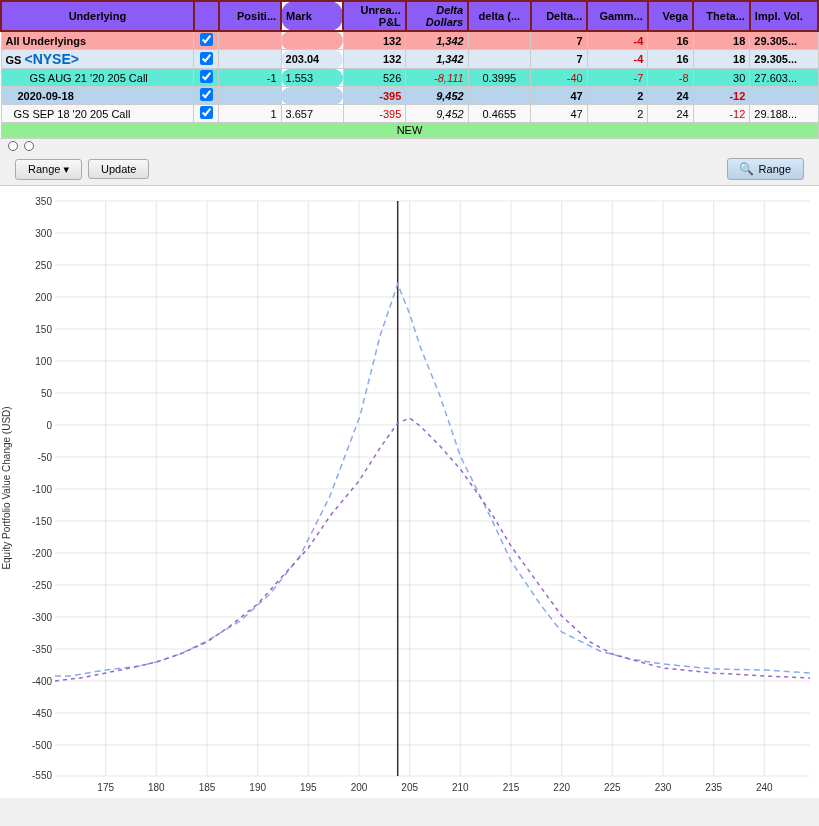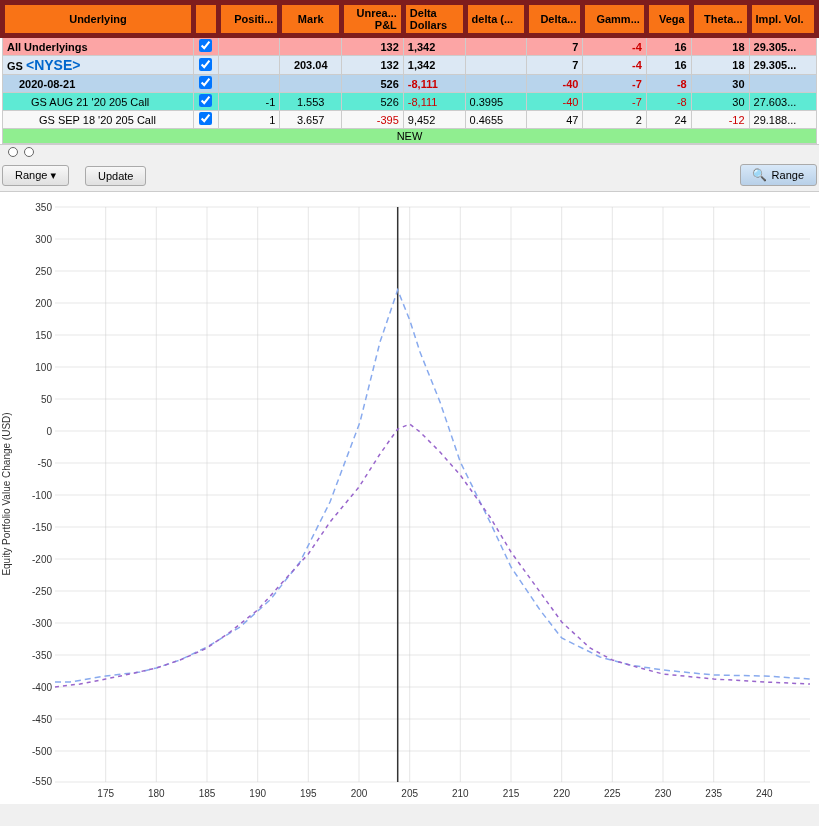--- a/index.html
+++ b/index.html
@@ -2,22 +2,22 @@
 <html><head>
   <meta charset="utf-8">
   <style>
     * { box-sizing: border-box; margin: 0; padding: 0; }
     body { font-family: Arial, sans-serif; font-size: 11px; background: #f0f0f0; width: 819px; height: 826px; overflow: hidden; }
 
     
     .table-section { background: #fff; border-bottom: 1px solid #ccc; }
     table { width: 100%; border-collapse: collapse; }
     th {
-      background: #f97316;
-      border: 5px solid #7f1d1d;
+      background: #8b5cf6;
+      border: 2px solid #7f1d1d;
       padding: 2px 4px;
       text-align: center;
       font-weight: bold;
       font-size: 11px;
       color: #000;
     }
     td {
       border: 1px solid #ccc;
       padding: 1px 4px;
       font-size: 11px;
@@ -26,36 +26,36 @@
     .row-all { background: #fca5a5; font-weight: bold; }
     .row-gs { background: #dce8f4; font-weight: bold; }
     .row-date1 { background: #b8d4ec; font-weight: bold; }
     .row-option1 { background: #5eead4; }
     .row-date2 { background: #b8d4ec; font-weight: bold; }
     .row-option2 { background: #f8f8f8; }
     .row-new { background: #90ee90; text-align: center; }
 
     .col-underlying { width: 170px; }
     .col-pos { width: 55px; text-align: right; }
-    .col-mark { width: 55px; text-align: center; }
+    .col-mark { width: 55px; text-align: left; border-radius: 14px; }
     .col-unreal { width: 55px; text-align: right; }
-    .col-delta-dollars { width: 55px; text-align: left; }
-    .col-delta-pct { width: 55px; text-align: left; }
+    .col-delta-dollars { width: 55px; text-align: right; font-style: italic; }
+    .col-delta-pct { width: 55px; text-align: center; }
     .col-delta { width: 50px; text-align: right; }
     .col-gamma { width: 50px; text-align: right; }
     .col-vega { width: 40px; text-align: right; }
     .col-theta { width: 50px; text-align: right; }
     .col-impl { width: 60px; text-align: left; }
     .col-check { width: 20px; text-align: center; }
     .val-negative { color: #cc0000; }
     .bold { font-weight: bold; }
     .nyse-label { color: #0066cc; font-size: 14px; }
 
     
-    .controls { display: flex; align-items: flex-end; padding: 5px 2px; background: #f0f0f0; border-bottom: 1px solid #ccc; gap: 16px; }
+    .controls { display: flex; align-items: center; padding: 5px 15px; background: #f0f0f0; border-bottom: 1px solid #ccc; gap: 6px; }
     .btn {
       padding: 3px 12px;
       background: linear-gradient(to bottom, #f8f8f8, #e0e0e0);
       border: 1px solid #aaa;
       border-radius: 3px;
       cursor: pointer;
       font-size: 11px;
     }
     .btn-zoom {
       margin-left: auto;
@@ -123,53 +123,53 @@
         <td class="col-unreal">132</td>
         <td class="col-delta-dollars bold">1,342</td>
         <td class="col-delta-pct"></td>
         <td class="col-delta">7</td>
         <td class="col-gamma val-negative">-4</td>
         <td class="col-vega">16</td>
         <td class="col-theta">18</td>
         <td class="col-impl">29.305...</td>
       </tr>
 
-      <tr class="row-date1">
-        <td class="col-underlying" style="padding-left:16px">2020-08-21</td>
-        <td class="col-check"><input type="checkbox" checked="" style=""></td>
-        <td class="col-pos"></td>
-        <td class="col-mark"></td>
-        <td class="col-unreal">526</td>
-        <td class="col-delta-dollars val-negative bold">-8,111</td>
-        <td class="col-delta-pct"></td>
-        <td class="col-delta val-negative">-40</td>
-        <td class="col-gamma val-negative">-7</td>
-        <td class="col-vega val-negative">-8</td>
-        <td class="col-theta">30</td>
-        <td class="col-impl"></td>
-      </tr>
 
       <tr class="row-option1">
         <td class="col-underlying" style="padding-left:28px">GS AUG 21 '20 205 Call</td>
         <td class="col-check"><input type="checkbox" checked="" style=""></td>
         <td class="col-pos" style="text-align:right">-1</td>
         <td class="col-mark">1.553</td>
         <td class="col-unreal">526</td>
         <td class="col-delta-dollars val-negative">-8,111</td>
         <td class="col-delta-pct">0.3995</td>
         <td class="col-delta val-negative">-40</td>
         <td class="col-gamma val-negative">-7</td>
         <td class="col-vega val-negative">-8</td>
         <td class="col-theta">30</td>
         <td class="col-impl">27.603...</td>
       </tr>
 
+      <tr class="row-date2">
+        <td class="col-underlying" style="padding-left:16px">2020-09-18</td>
+        <td class="col-check"><input type="checkbox" checked="" style=""></td>
+        <td class="col-pos"></td>
+        <td class="col-mark"></td>
+        <td class="col-unreal val-negative">-395</td>
+        <td class="col-delta-dollars bold">9,452</td>
+        <td class="col-delta-pct"></td>
+        <td class="col-delta">47</td>
+        <td class="col-gamma">2</td>
+        <td class="col-vega">24</td>
+        <td class="col-theta val-negative">-12</td>
+        <td class="col-impl"></td>
+      </tr>
 
       <tr class="row-option2">
-        <td class="col-underlying" style="padding-left:36px">GS SEP 18 '20 205 Call</td>
+        <td class="col-underlying" style="padding-left:12px">GS SEP 18 '20 205 Call</td>
         <td class="col-check"><input type="checkbox" checked="" style=""></td>
         <td class="col-pos" style="text-align:right">1</td>
         <td class="col-mark">3.657</td>
         <td class="col-unreal val-negative">-395</td>
         <td class="col-delta-dollars">9,452</td>
         <td class="col-delta-pct">0.4655</td>
         <td class="col-delta">47</td>
         <td class="col-gamma">2</td>
         <td class="col-vega">24</td>
         <td class="col-theta val-negative">-12</td>

